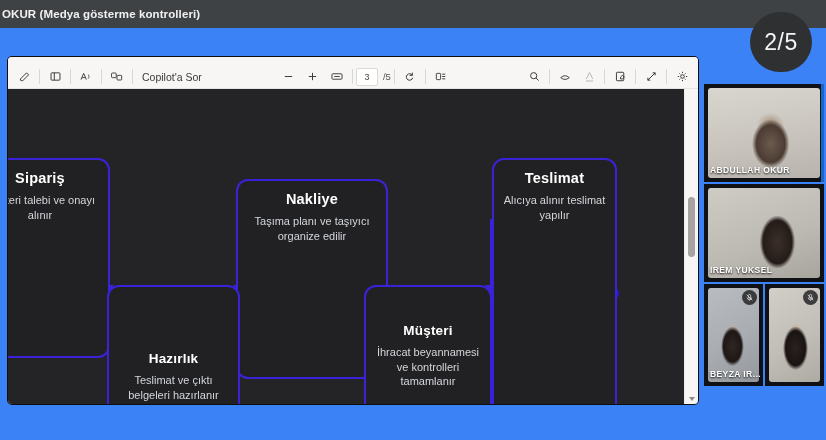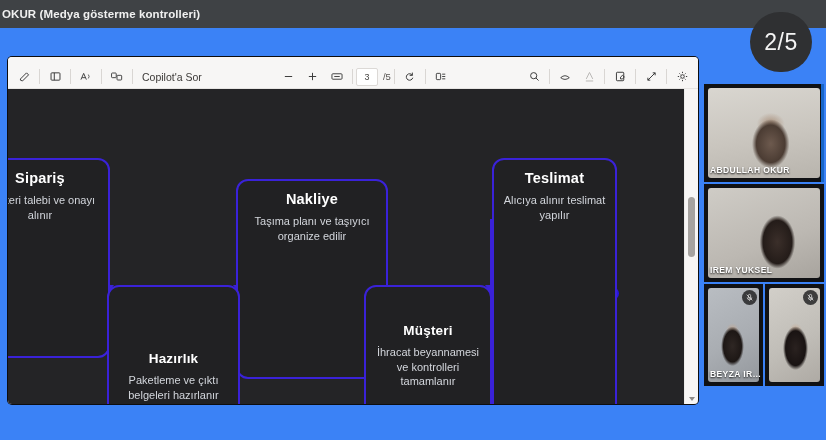--- a/index.html
+++ b/index.html
@@ -315,21 +315,21 @@
           <div class="desc">Taşıma planı ve taşıyıcı organize edilir</div>
         </div>
 
         <div class="node" style="left:484px; top:69px; width:125px; height:259px;">
           <div class="title">Teslimat</div>
           <div class="desc">Alıcıya alınır teslimat yapılır</div>
         </div>
 
         <div class="node small" style="left:99px; top:196px; width:133px; height:140px; padding-top:64px;">
           <div class="title">Hazırlık</div>
-          <div class="desc">Paketleme ve çıktı belgeleri hazırlanır</div>
+          <div class="desc">Teslimat ve çıktı belgeleri hazırlanır</div>
         </div>
 
         <div class="node small" style="left:356px; top:196px; width:128px; height:140px; padding-top:36px;">
           <div class="title">Müşteri</div>
           <div class="desc">İhracat beyannamesi ve kontrolleri tamamlanır</div>
         </div>
 
       </div>
     </div>
 

